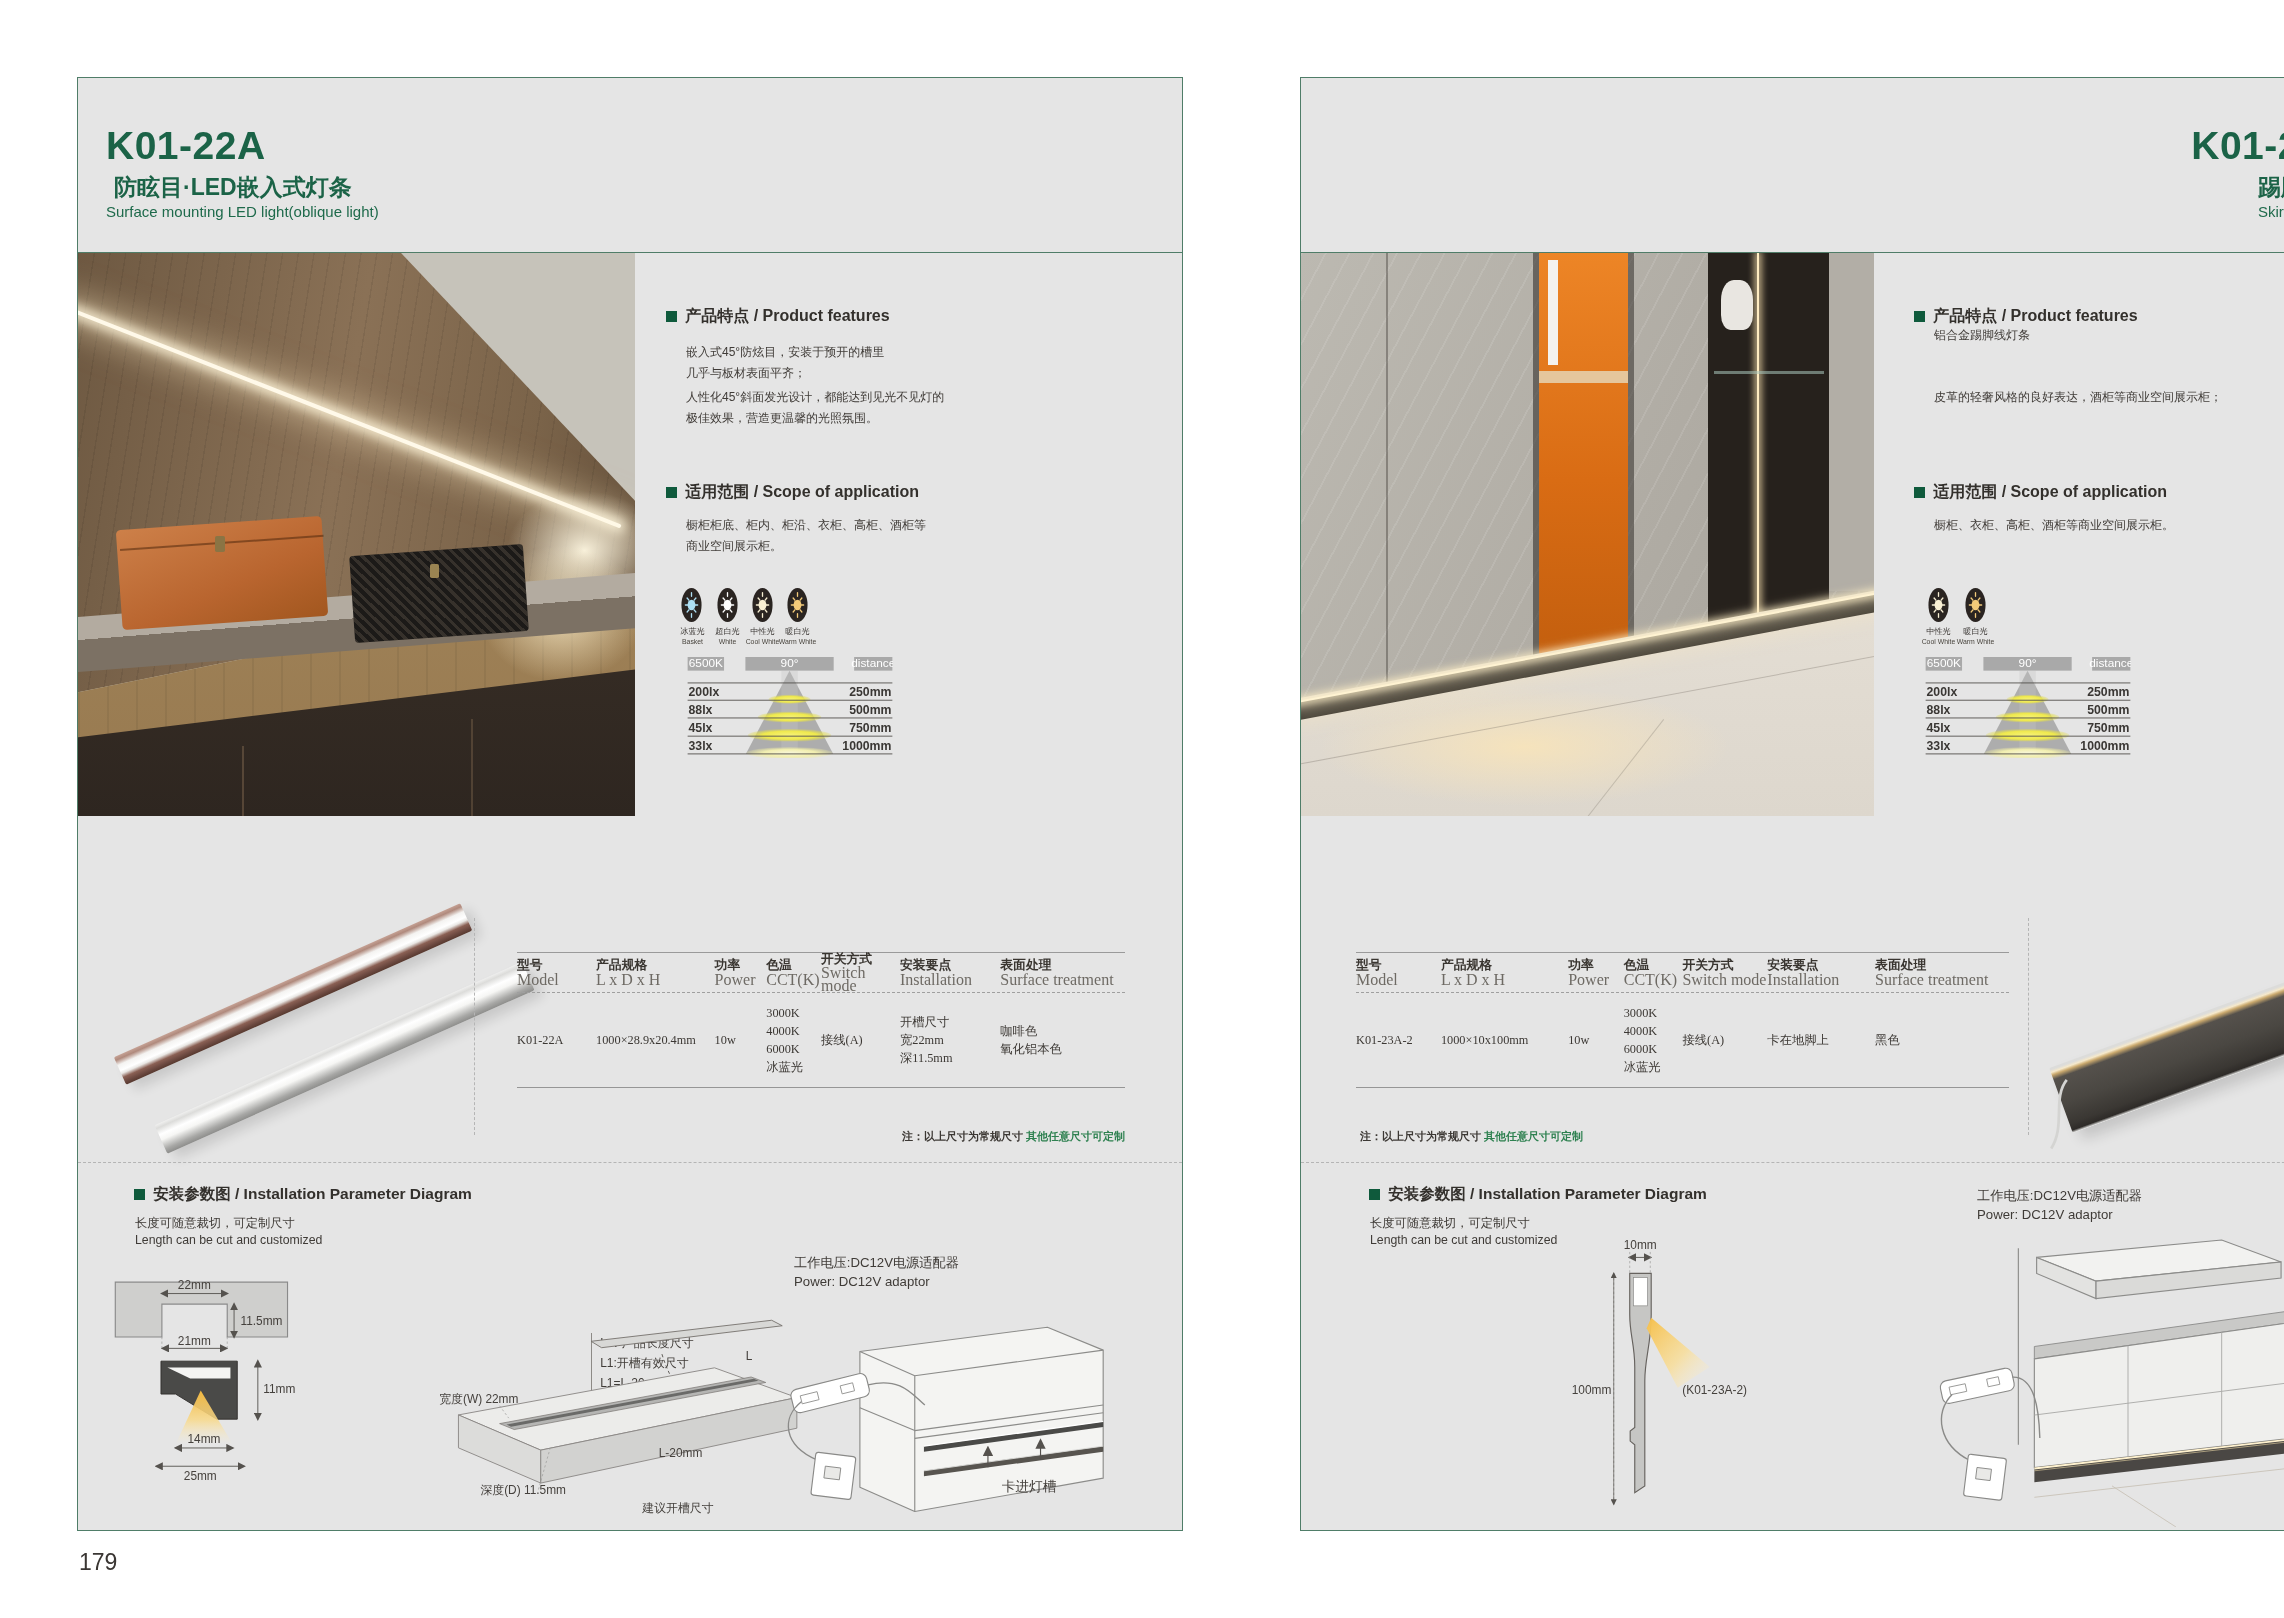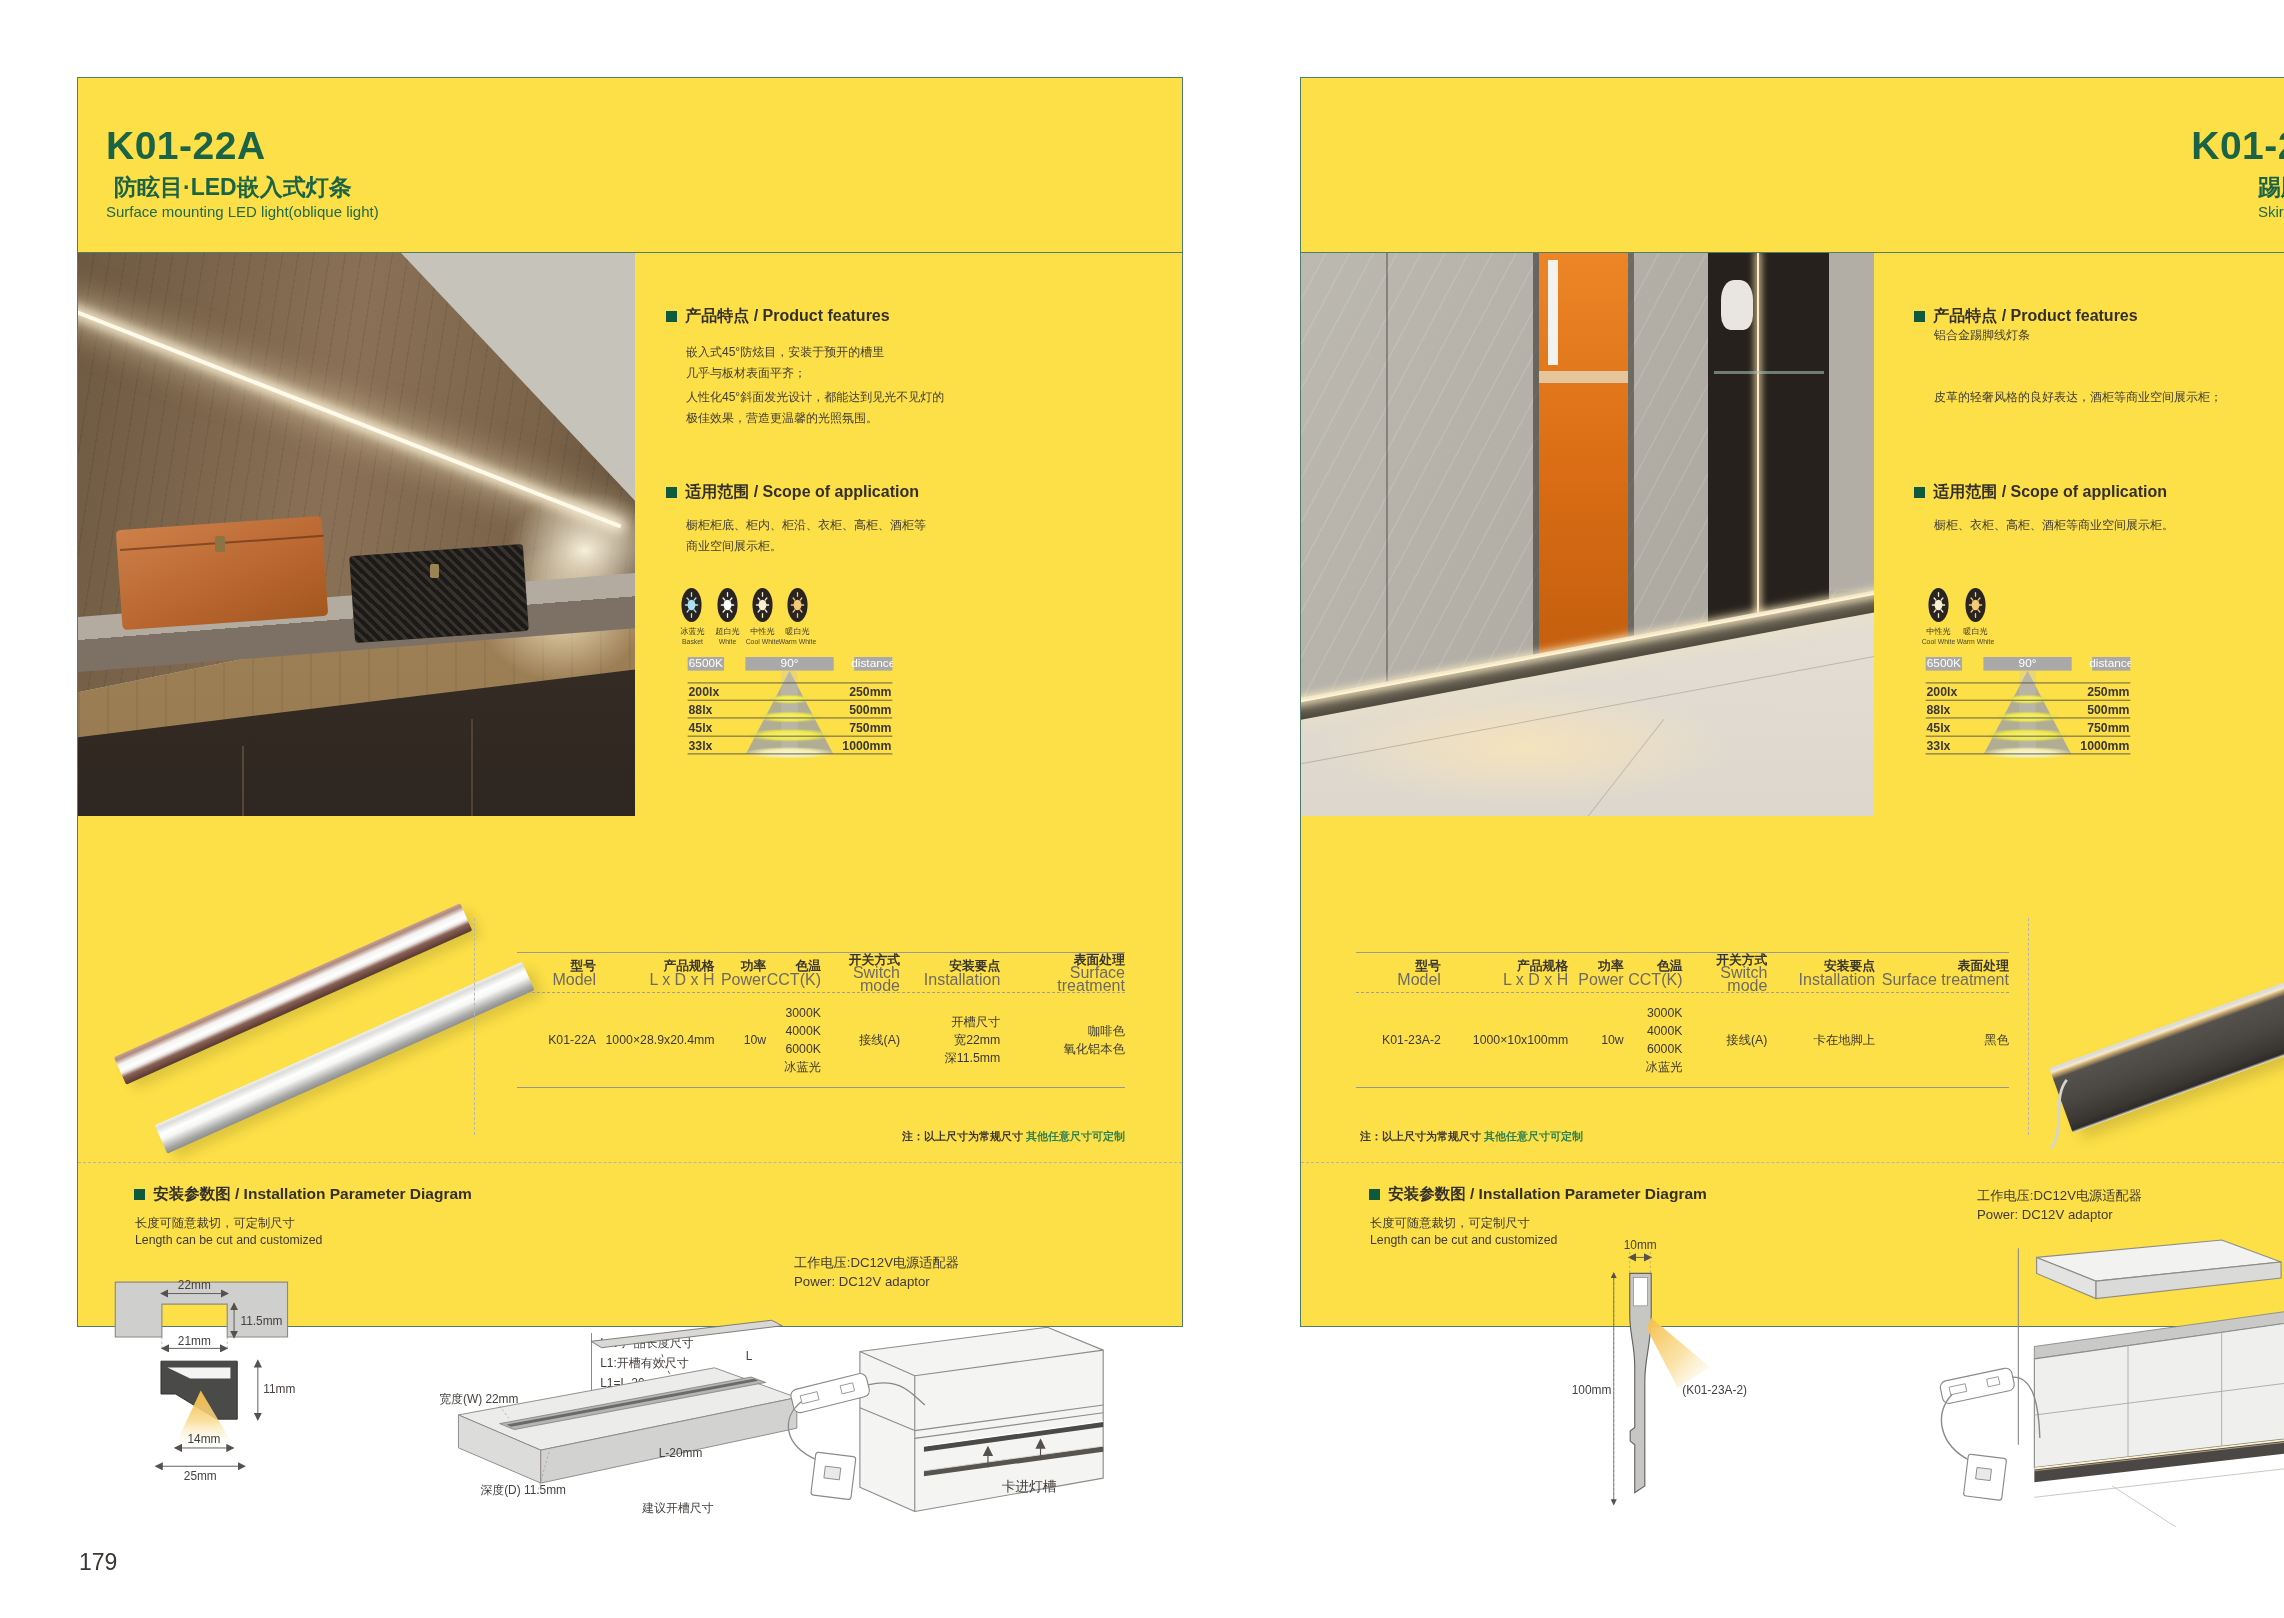--- a/index.html
+++ b/index.html
@@ -1,39 +1,39 @@
 <!DOCTYPE html>
 <html style="font-size:7.3px"><head>
 <meta charset="utf-8">
 <style>
   html,body{margin:0;padding:0;background:#ffffff;font-family:"Liberation Sans","DejaVu Sans",sans-serif;}
   #canvas{position:relative;width:2482px;height:1618px;background:#fff;overflow:hidden;}
   .abs{position:absolute;}
-  .page{position:absolute;top:77px;width:1106px;height:1250px;border:1.4px solid #4f7d68;background:#fde047;box-sizing:border-box;}
+  .page{position:absolute;top:77px;width:1106px;height:1454px;border:1.4px solid #4f7d68;background:#e5e5e5;box-sizing:border-box;}
   .rule{position:absolute;left:0;width:100%;height:0.9px;background:#4f7d68;}
   
   .model-title{position:absolute;font-size:39px;font-weight:bold;color:#1b6347;letter-spacing:0.5px;}
   .sub-cn{position:absolute;font-size:23px;font-weight:bold;color:#1b6347;}
   .sub-en{position:absolute;font-size:15px;color:#1e6a4b;}
   
   .sec-head{position:absolute;display:flex;align-items:center;font-size:16px;font-weight:bold;color:#33302c;white-space:nowrap;}
   .sec-head .sq{width:10.5px;height:10.5px;background:#0f5a3c;margin-right:8.7px;flex:0 0 auto;}
   .body-t{position:absolute;font-size:12px;color:#403c38;line-height:21px;white-space:nowrap;}
   
   .licon{position:absolute;width:21px;height:36px;}
   .licon-label{position:absolute;width:69px;text-align:center;color:#3b3734;}
   .licon-label .cn{font-size:8.2px;line-height:11px;}
   .licon-label .en{font-size:6.9px;line-height:9px;color:#4a463f;}
   
   .spec{position:absolute;}
   .spec .hdr-row,.spec .body-row{display:flex;width:100%;}
   .spec .hdr-row{border-top:1.4px solid #9a9a9a;height:39px;align-items:center;}
   .spec .dash{border-top:0.9px dashed #9f9f9f;height:0;}
   .spec .body-row{height:94px;align-items:center;border-bottom:1.8px solid #969696;}
-  .tcol{text-align:right;}
+  .tcol{text-align:left;font-family:Liberation Serif, serif;}
   .w1{width:13%;} .w2{width:19.5%;} .w3{width:8.5%;} .w4{width:9%;} .w5{width:13%;} .w6{width:16.5%;} .w7{width:20.5%;}
   .h-cn{font-size:12.8px;font-weight:bold;color:#393530;line-height:15.5px;}
   .h-en{font-size:16px;color:#6e6a64;line-height:12.8px;}
   .cellv{font-size:12.3px;color:#3c3834;line-height:18px;}
   .note{position:absolute;font-size:11px;white-space:nowrap;}
   .note .pfx{color:#3c3834;font-weight:bold;}
   .note .hl{color:#2e8150;font-weight:bold;}
   .vdash{position:absolute;width:0;border-left:0.9px dashed #b5b5b5;}
   .hdash{position:absolute;height:0;border-top:0.9px dashed #b5b5b5;left:0;width:100%;}
   .cut-t{position:absolute;font-size:12.3px;color:#3f3b37;line-height:17.4px;white-space:nowrap;}

